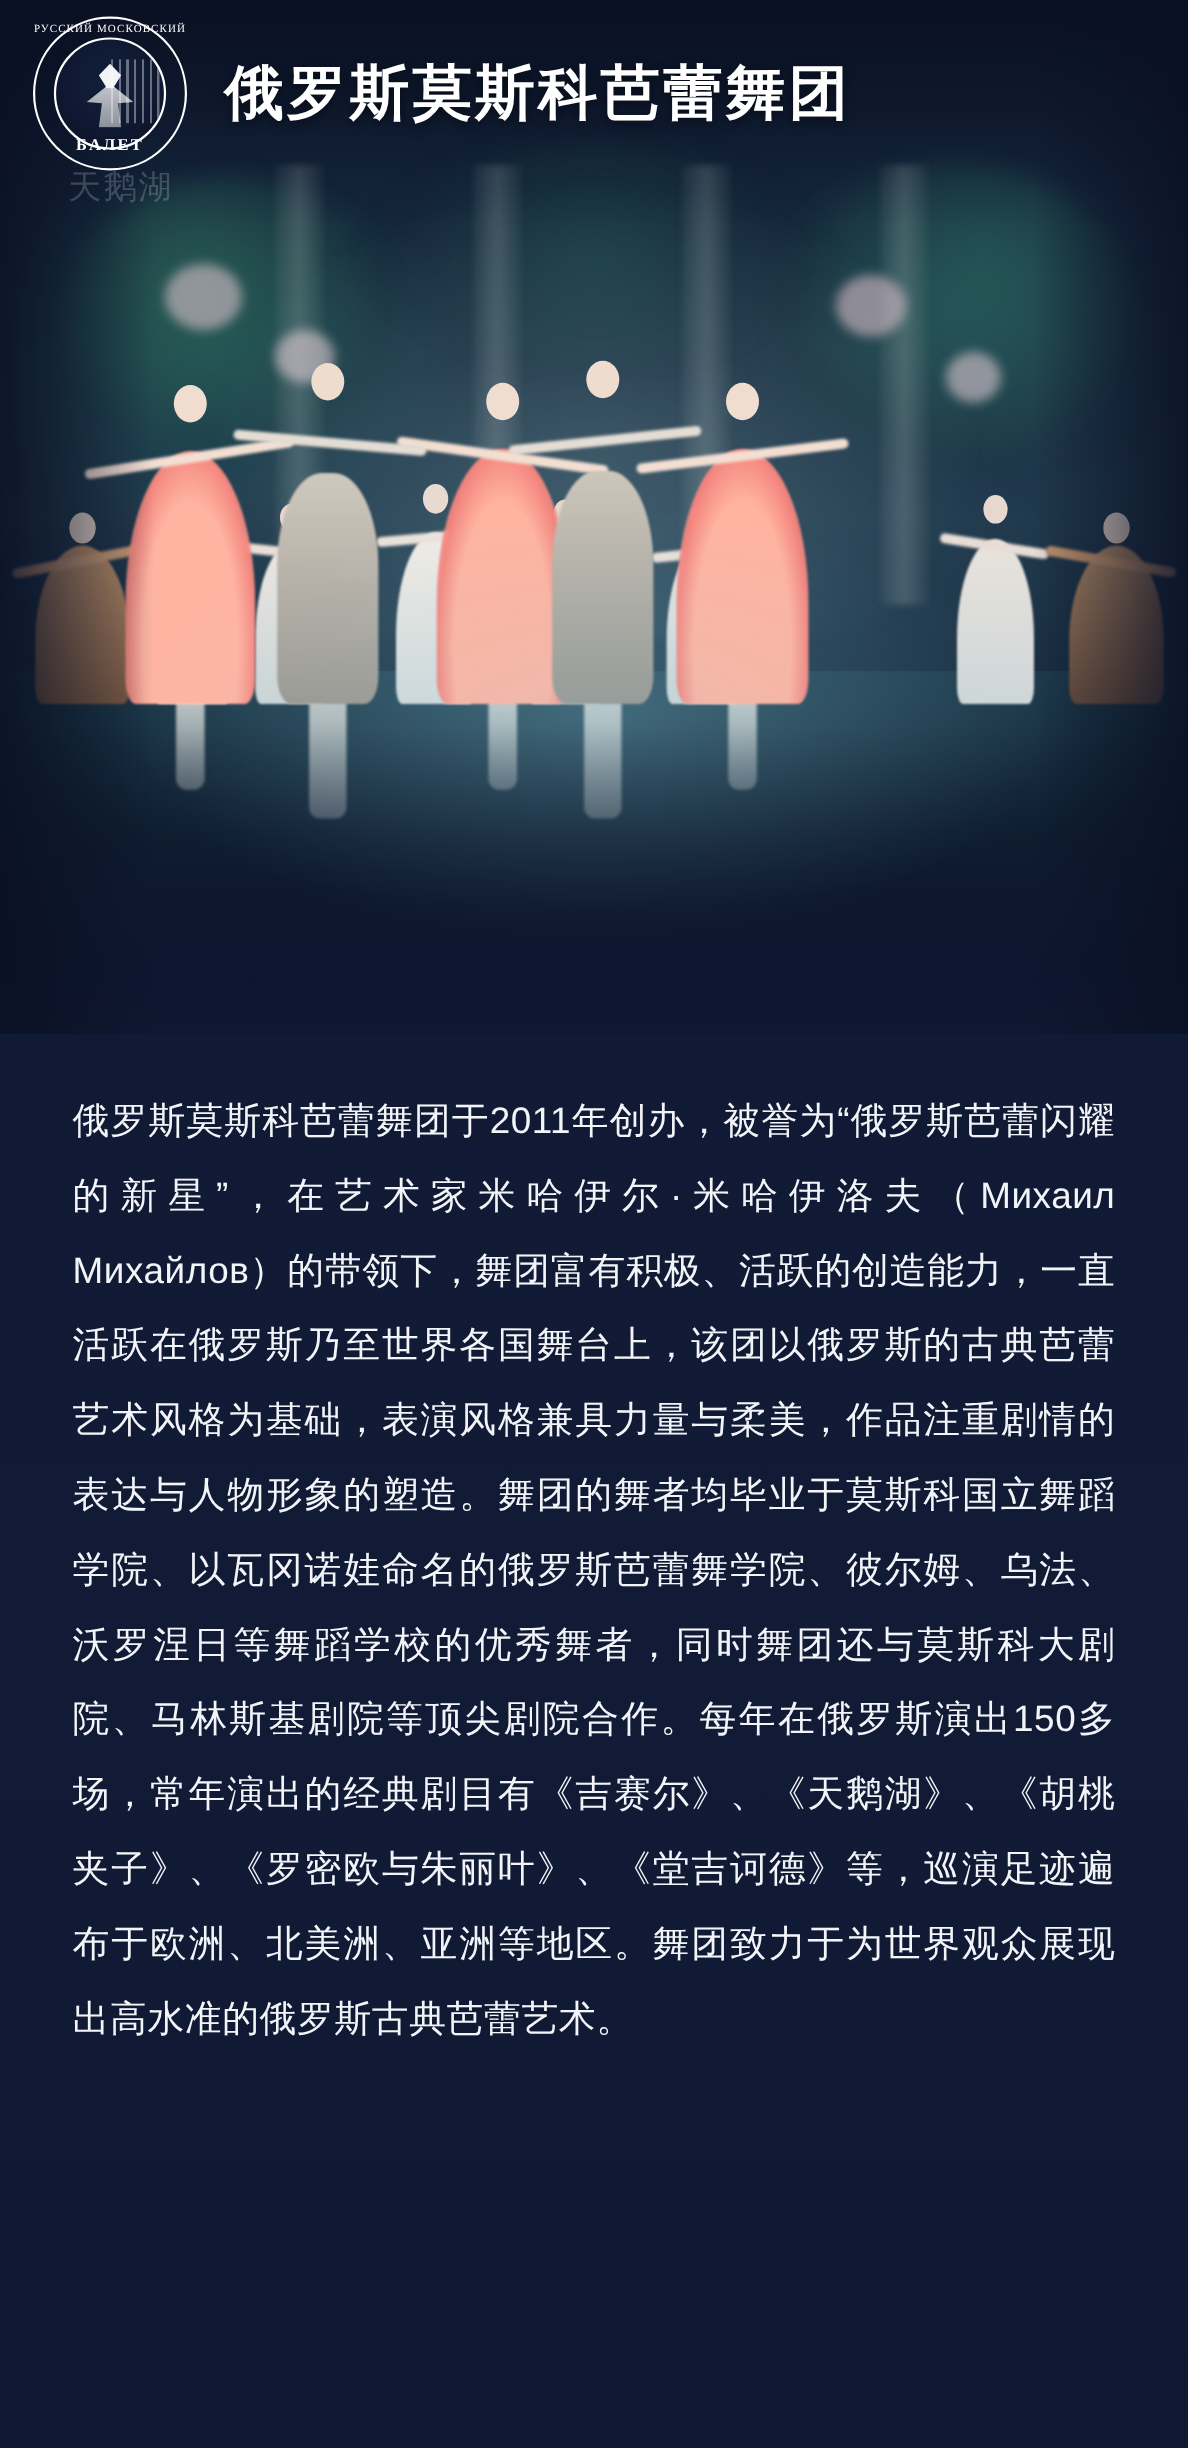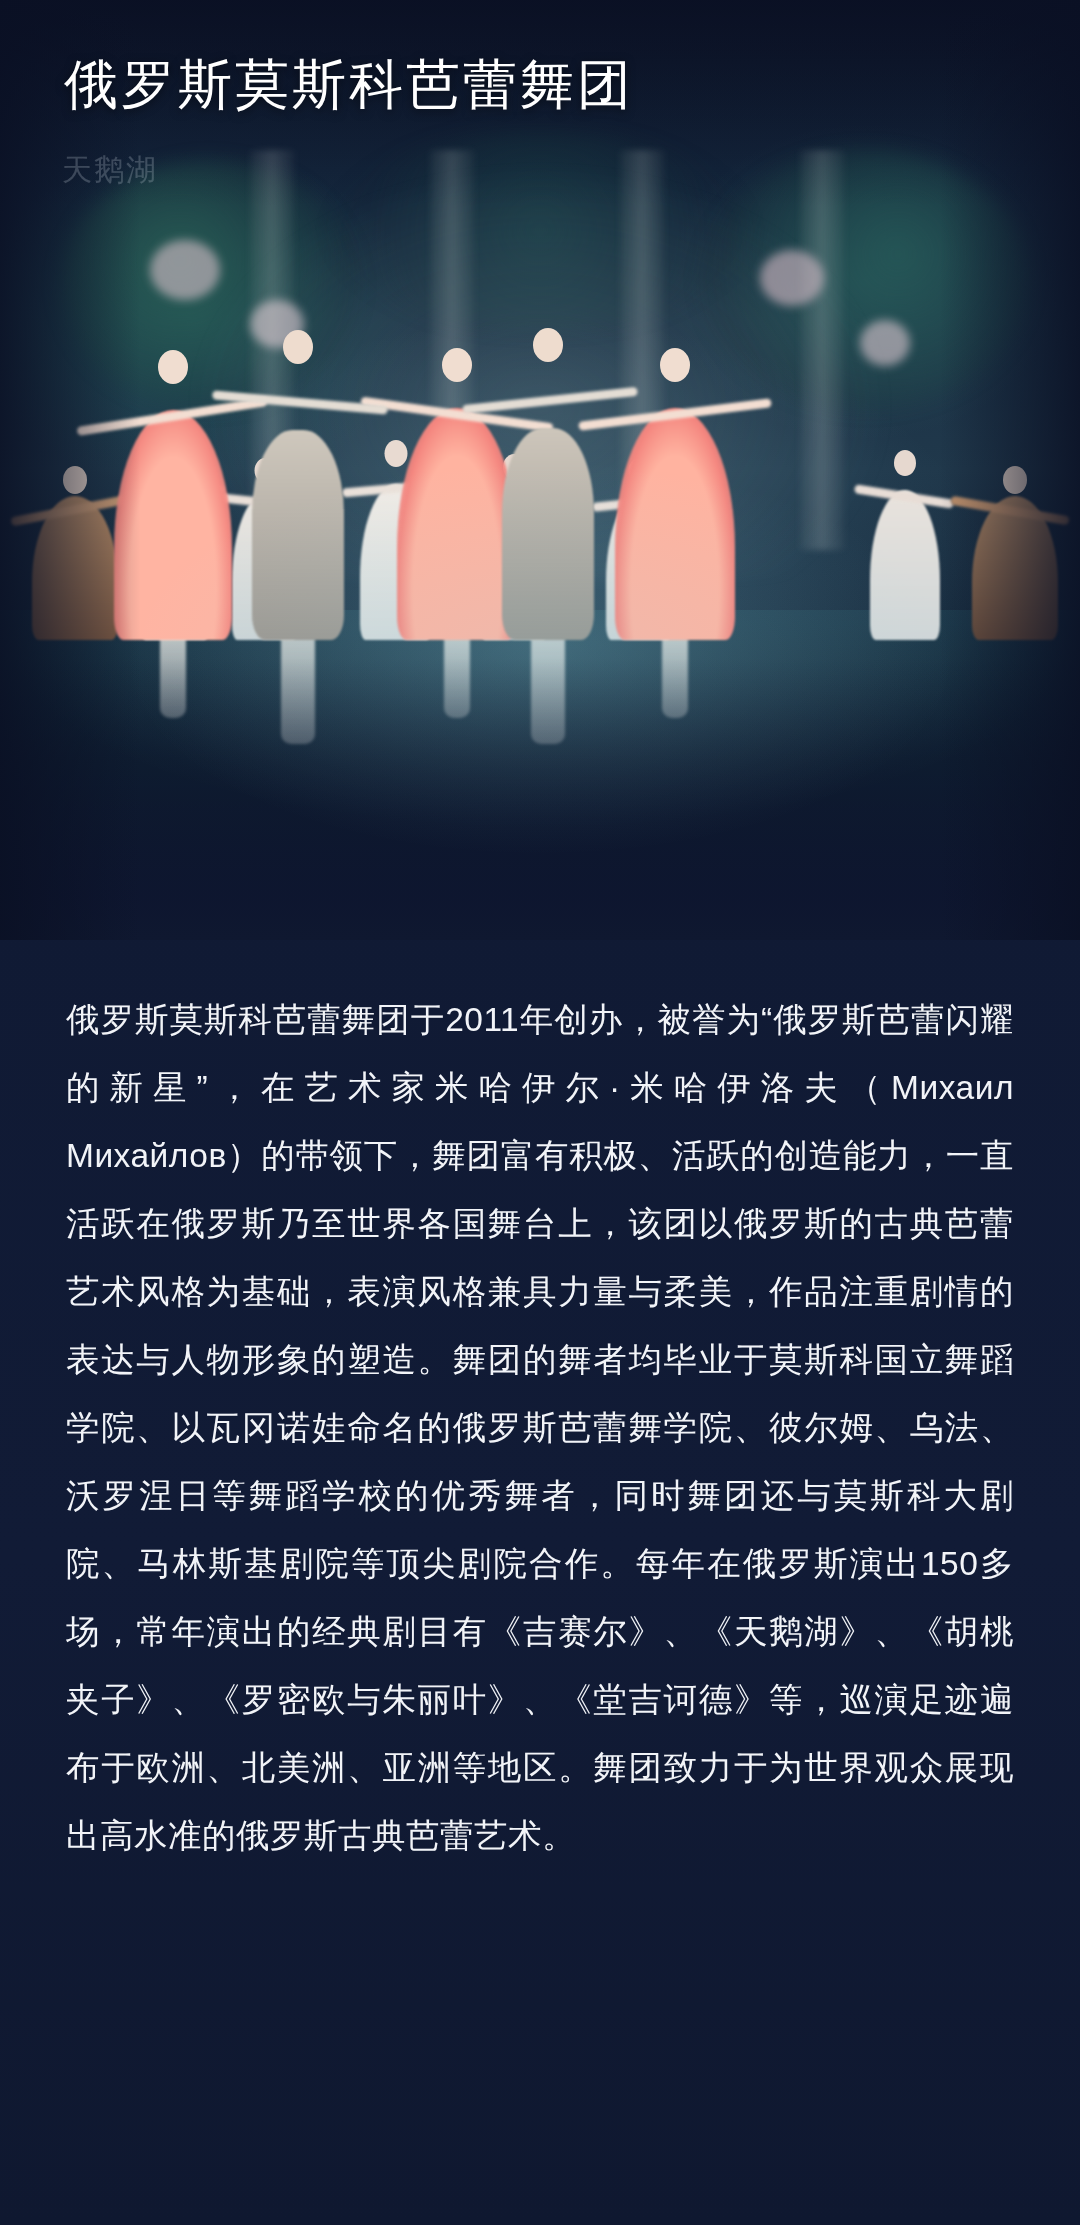--- a/index.html
+++ b/index.html
@@ -176,21 +176,21 @@
   .logo-arc-bot {
     bottom: 14px;
     font-size: 15px;
     font-weight: bold;
     letter-spacing: 2px;
   }
   .brand-title {
     margin-left: 34px;
     color: #ffffff;
     font-size: 54px;
-    font-weight: normal;
+    font-weight: bold;
     letter-spacing: 3px;
     text-shadow: 0 2px 10px rgba(0,0,0,0.55);
   }
 
   
   .content {
     position: relative;
     padding: 46px 66px 80px 66px;
     z-index: 3;
   }
@@ -301,20 +301,29 @@
         <div class="d-body" style="width:92px;height:212px;background:linear-gradient(180deg,#cdc6bb,#97938d);border-radius:44% 44% 14% 14% / 40% 40% 12% 12%;"></div>
         <div class="d-arms" style="left:-26px;top:68px;width:176px;background:#e4ddd4;transform:rotate(-6deg);"></div>
       </div>
     </div>
 
     <div class="haze"></div>
     <div class="side-fade"></div>
     <div class="watermark">天鹅湖</div>
 
     <div class="header">
+      <div class="logo">
+        <div class="logo-ring"></div>
+        <div class="logo-arc-top">РУССКИЙ МОСКОВСКИЙ</div>
+        <div class="logo-inner">
+          <div class="logo-hatch"></div>
+          <div class="logo-figure"></div>
+        </div>
+        <div class="logo-arc-bot">БАЛЕТ</div>
+      </div>
       <div class="brand-title">俄罗斯莫斯科芭蕾舞团</div>
     </div>
   </div>
 
   <div class="content">
     <p class="paragraph">俄罗斯莫斯科芭蕾舞团于2011年创办，被誉为“俄罗斯芭蕾闪耀的新星”，在艺术家米哈伊尔·米哈伊洛夫（Михаил Михайлов）的带领下，舞团富有积极、活跃的创造能力，一直活跃在俄罗斯乃至世界各国舞台上，该团以俄罗斯的古典芭蕾艺术风格为基础，表演风格兼具力量与柔美，作品注重剧情的表达与人物形象的塑造。舞团的舞者均毕业于莫斯科国立舞蹈学院、以瓦冈诺娃命名的俄罗斯芭蕾舞学院、彼尔姆、乌法、沃罗涅日等舞蹈学校的优秀舞者，同时舞团还与莫斯科大剧院、马林斯基剧院等顶尖剧院合作。每年在俄罗斯演出150多场，常年演出的经典剧目有《吉赛尔》、《天鹅湖》、《胡桃夹子》、《罗密欧与朱丽叶》、《堂吉诃德》等，巡演足迹遍布于欧洲、北美洲、亚洲等地区。舞团致力于为世界观众展现出高水准的俄罗斯古典芭蕾艺术。</p>
   </div>
 
 </div>
 

